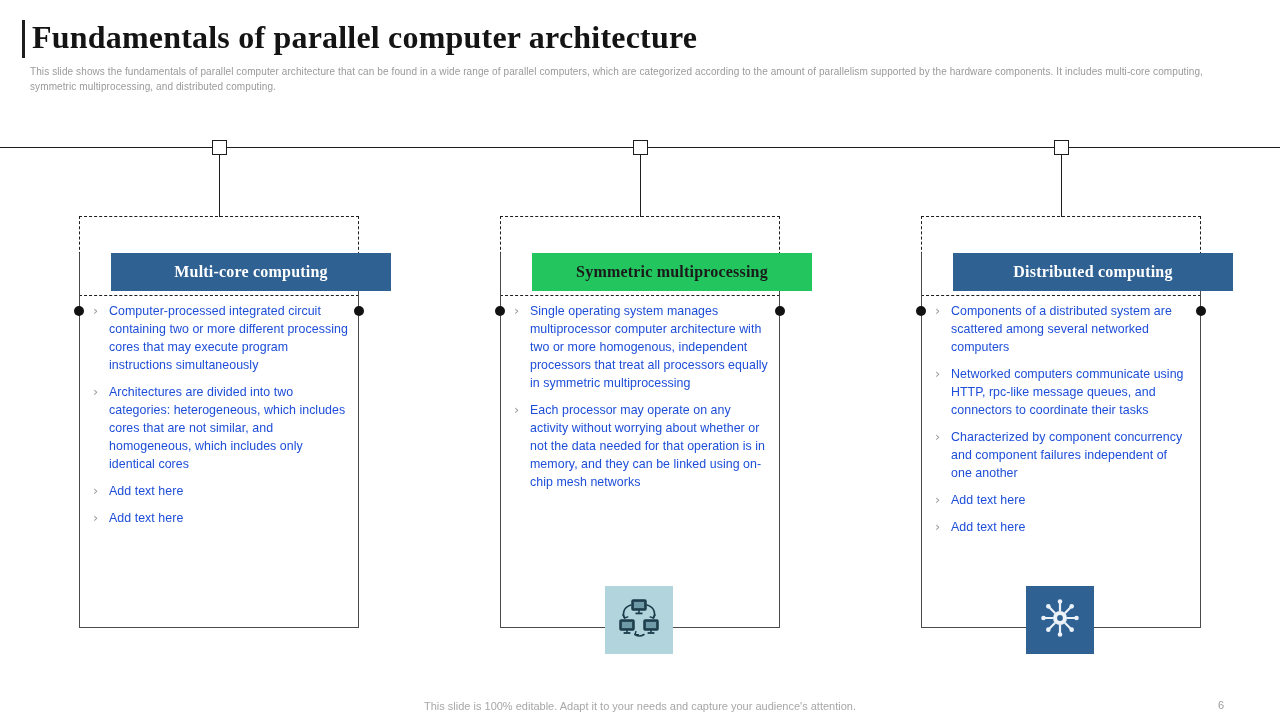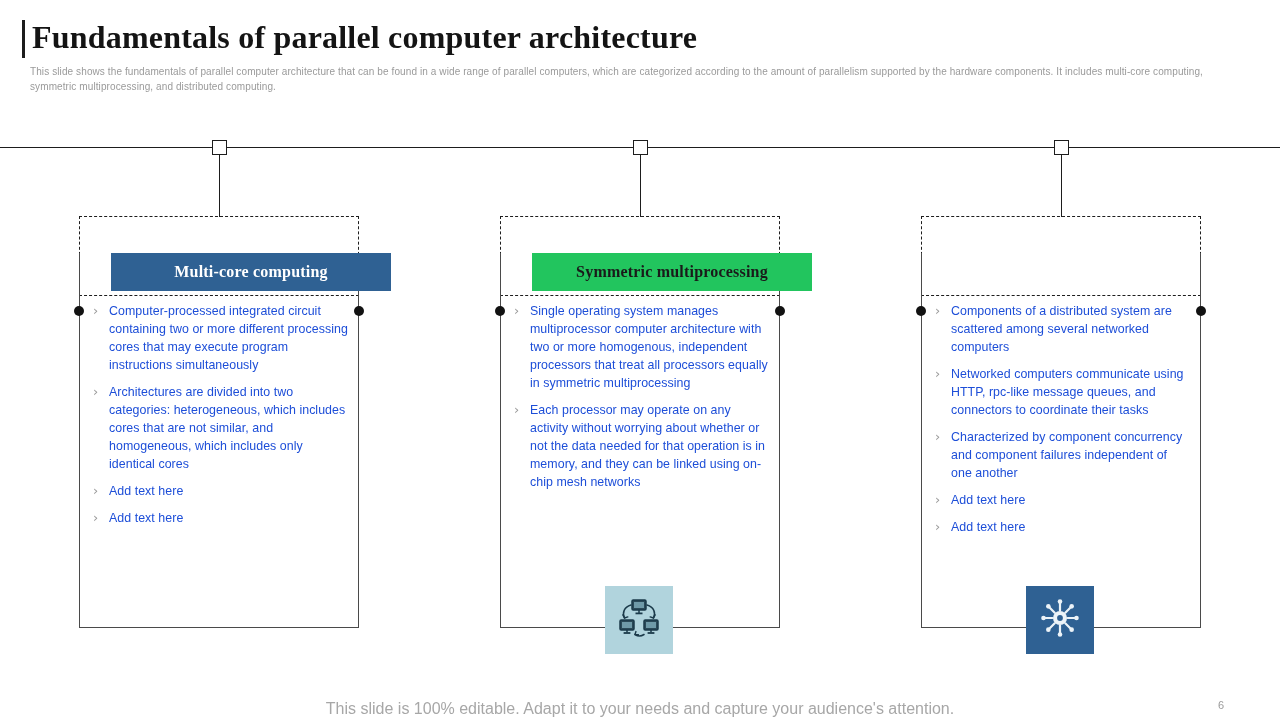--- a/index.html
+++ b/index.html
@@ -86,21 +86,21 @@
     position: absolute; top: 370px; left: 105px;
     width: 68px; height: 68px;
     display: flex; align-items: center; justify-content: center;
   }
   .icon-tile.dark  { background: #2f6193; }
   .icon-tile.light { background: #b1d4dd; }
 
   
   .footer-note {
     position: absolute; left: 0; top: 700px; width: 1280px;
-    text-align: center; font-size: 16px; color: #a7a7a7;
+    text-align: center; font-size: 11px; color: #a7a7a7;
   }
   .page-num {
     position: absolute; right: 16px; top: 699px;
     font-size: 11px; color: #9b9b9b;
   }
 </style>
 </head>
 <body>
 
 <div class="slide">
@@ -172,20 +172,21 @@
               <path d="M29 7 C36 9 38 15 35.5 20" stroke-linecap="round"></path>
               <path d="M35.5 20 l1.6 -3.2 M35.5 20 l-3.3 -1.1" stroke-linecap="round"></path>
               <path d="M17 36.5 C20 38.4 23 38.4 26 36.5" stroke-linecap="round"></path>
               <path d="M17 36.5 l3.4 .3 M17 36.5 l.9 -2.9" stroke-linecap="round"></path>
             </svg></span>
         </div>
       </div>
       <div class="col" style="left: 921px;">
         <div class="dashed-box"></div>
         <div class="solid-box"></div>
+        <div class="col-header dark">Distributed computing</div>
         <div class="node-dot left"></div>
         <div class="node-dot right"></div>
         <div class="bullets">
           <div class="bullet">
             <span class="chev">›</span>
             <span class="btext">Components of a distributed system are scattered among several networked computers</span>
           </div>
           <div class="bullet">
             <span class="chev">›</span>
             <span class="btext">Networked computers communicate using HTTP, rpc-like message queues, and connectors to coordinate their tasks</span>

